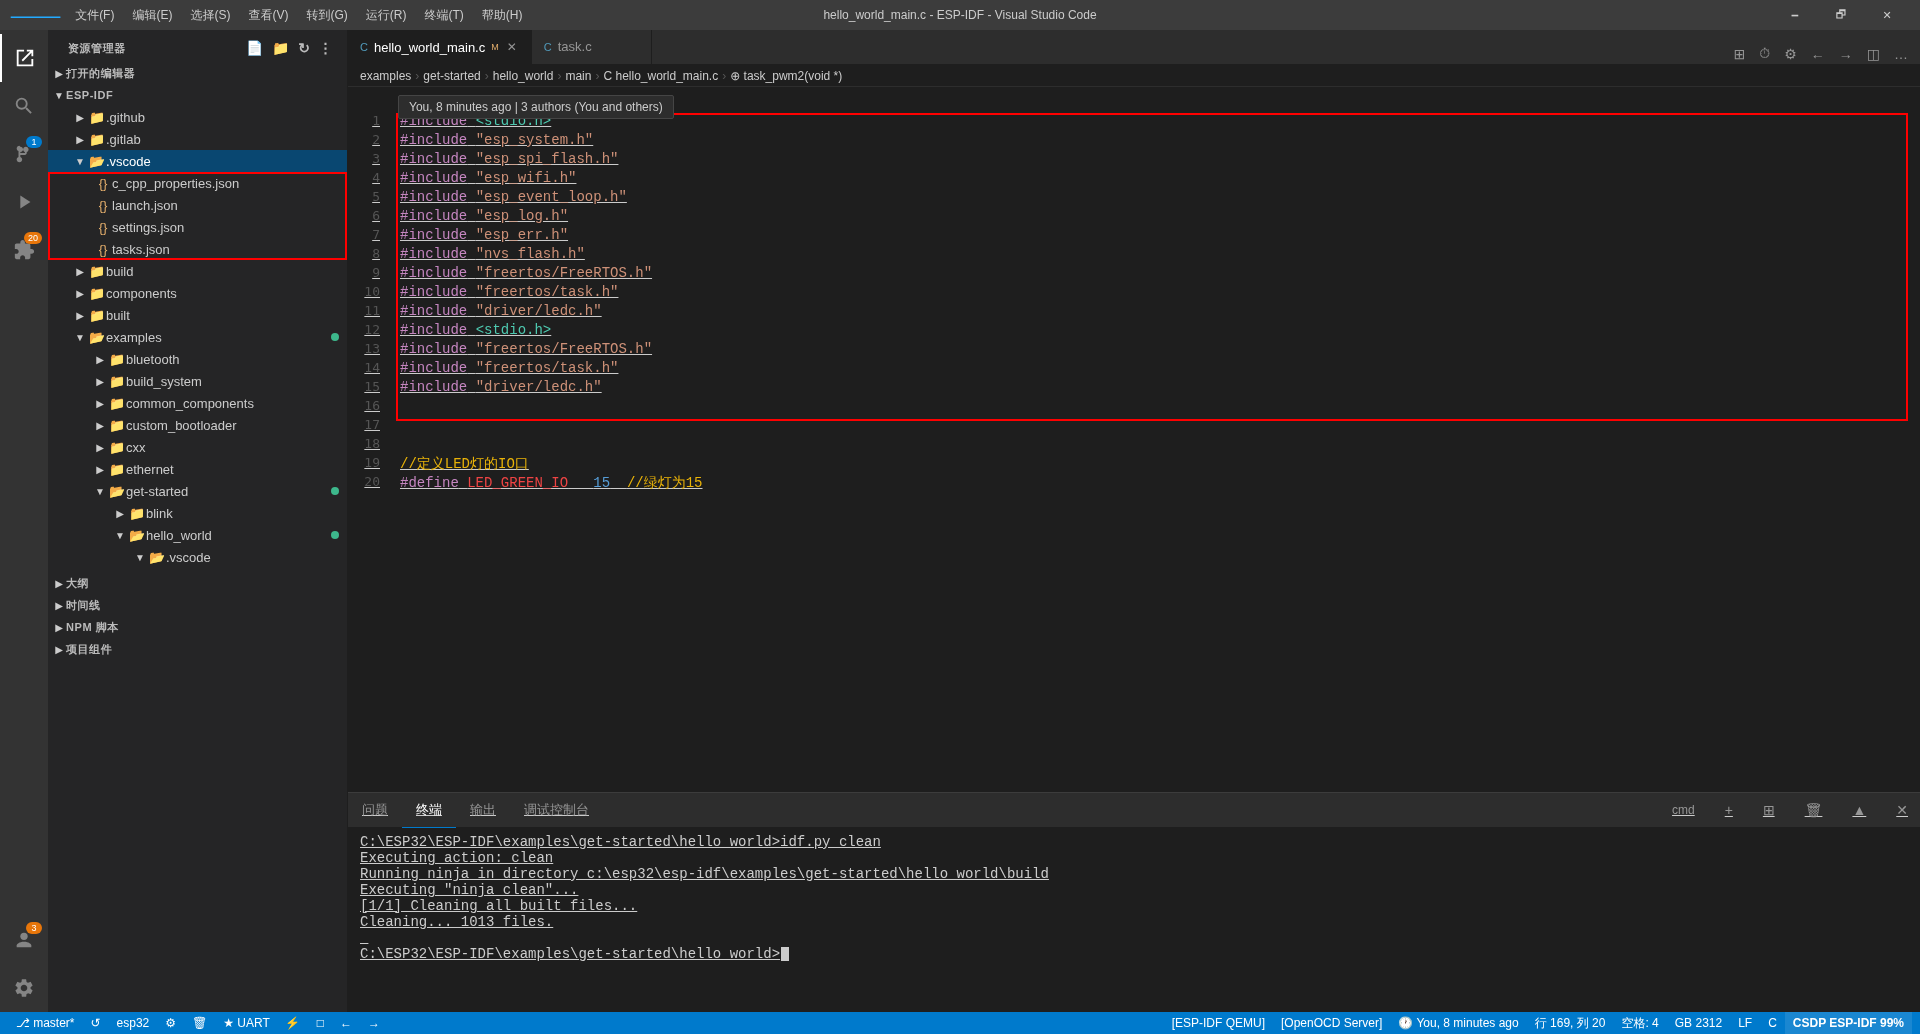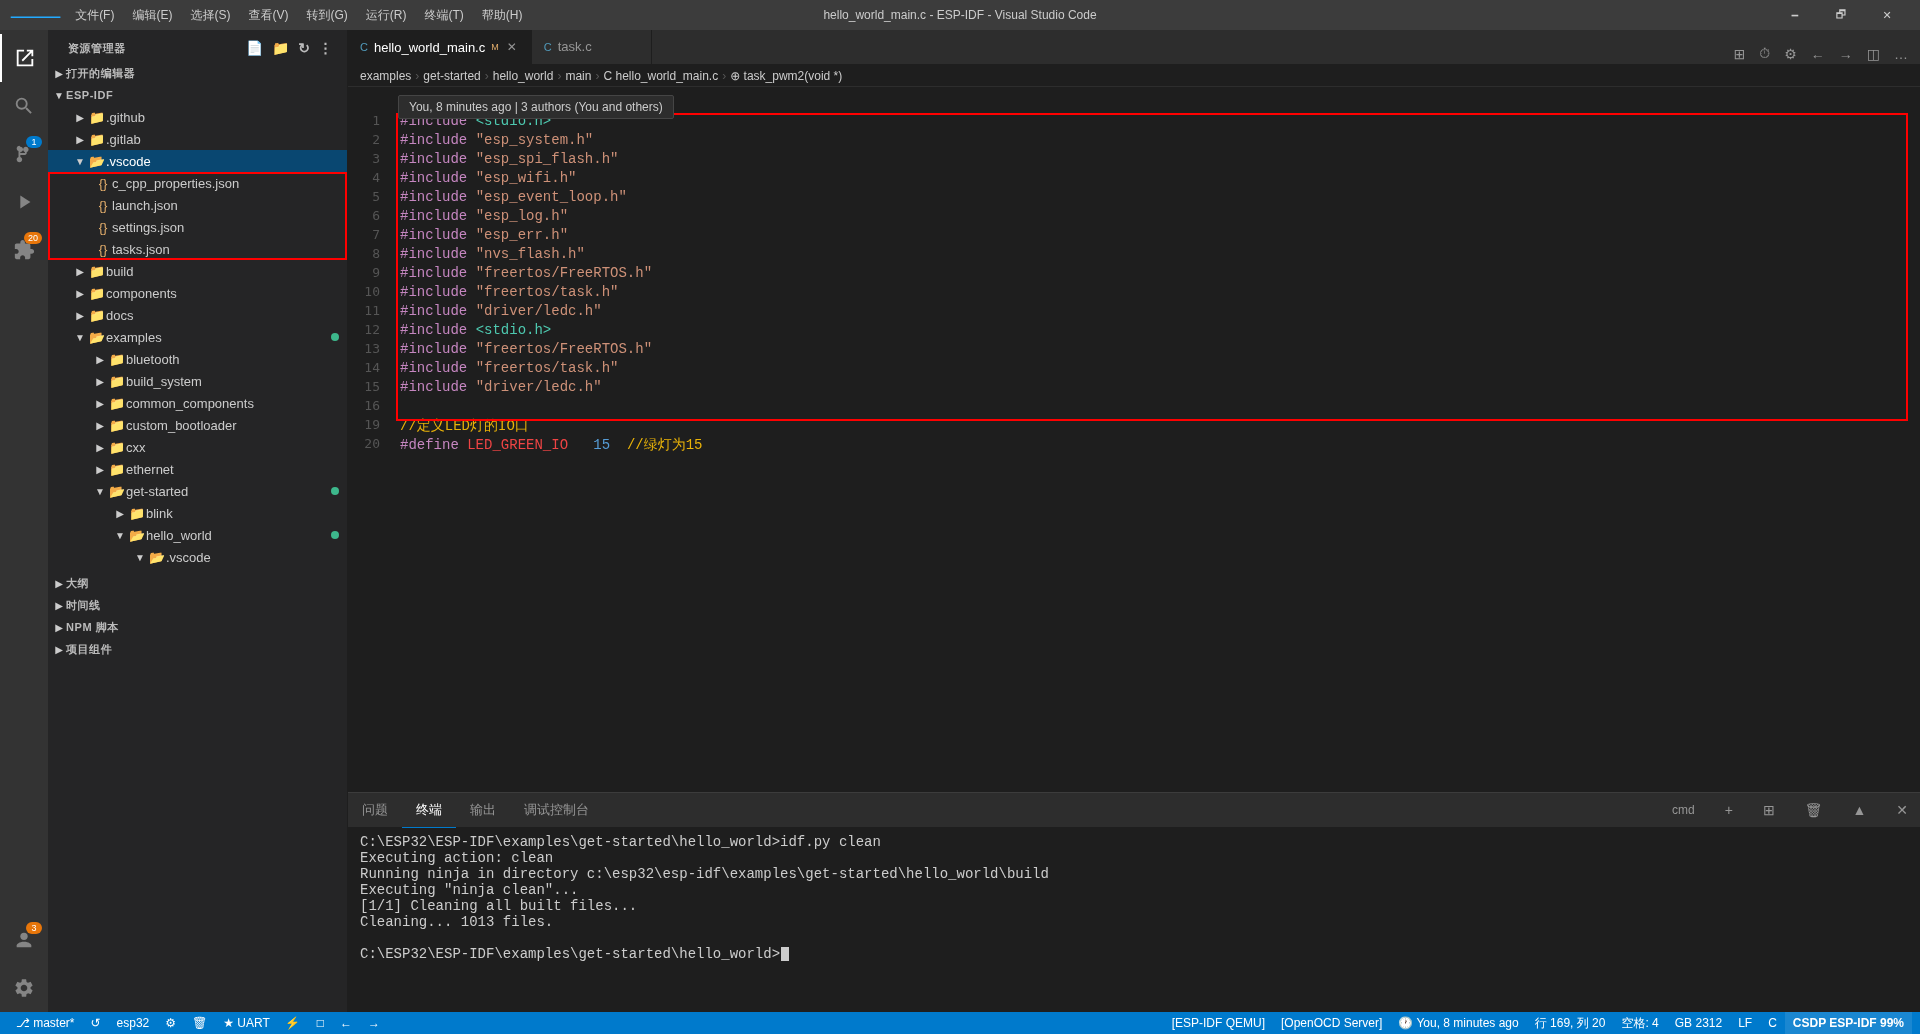--- a/index.html
+++ b/index.html
@@ -561,21 +561,21 @@
 
           <div class="tree-item" style="padding-left:24px;">
             <span class="arrow">▶</span>
             <span class="file-icon folder-icon">📁</span>
             <span class="item-label">components</span>
           </div>
 
           <div class="tree-item" style="padding-left:24px;">
             <span class="arrow">▶</span>
             <span class="file-icon folder-icon">📁</span>
-            <span class="item-label">docs</span>
+            <span class="item-label">built</span>
           </div>
 
           <div class="tree-item" style="padding-left:24px;">
             <span class="arrow">▼</span>
             <span class="file-icon folder-icon">📂</span>
             <span class="item-label">examples</span>
             <span class="dot-badge"></span>
           </div>
 
           <div class="tree-item" style="padding-left:44px;">
@@ -691,21 +691,21 @@
         <span class="separator">›</span>
         <span class="crumb">hello_world</span>
         <span class="separator">›</span>
         <span class="crumb">main</span>
         <span class="separator">›</span>
         <span class="crumb">C hello_world_main.c</span>
         <span class="separator">›</span>
         <span class="crumb">⊕ task_pwm2(void *)</span>
       </div>
 
-      <div style="flex:1;display:flex;flex-direction:column;overflow:hidden;">
+      <div style="flex:1;display:flex;flex-direction:column;overflow:hidden;text-decoration:underline;">
 
         <div id="code-editor">
 
           <div id="hover-popup">You, 8 minutes ago | 3 authors (You and others)</div>
 
           <div style="position:absolute;left:48px;top:26px;right:12px;height:calc(19px * 16 + 4px);border:2px solid red;pointer-events:none;z-index:4;"></div>
 
           <div style="padding-top:26px;position:relative;">
 
             <div class="code-line">
@@ -781,21 +781,29 @@
             <div class="code-line">
               <span class="line-number">15</span>
               <span class="line-content"><span class="kw">#include</span> <span class="str">"driver/ledc.h"</span></span>
             </div>
 
             <div class="code-line">
               <span class="line-number">16</span>
               <span class="line-content"></span>
             </div>
 
-
+            <div class="code-line">
+              <span class="line-number">17</span>
+              <span class="line-content"></span>
+            </div>
+
+            <div class="code-line">
+              <span class="line-number">18</span>
+              <span class="line-content"></span>
+            </div>
 
             <div class="code-line">
               <span class="line-number">19</span>
               <span class="line-content"><span class="comment">//定义LED灯的IO口</span></span>
             </div>
 
             <div class="code-line">
               <span class="line-number">20</span>
               <span class="line-content"><span class="define-kw">#define</span> <span class="define-name">LED_GREEN_IO</span>   <span style="color:#569cd6;">15</span>  <span class="comment">//绿灯为15</span></span>
             </div>

